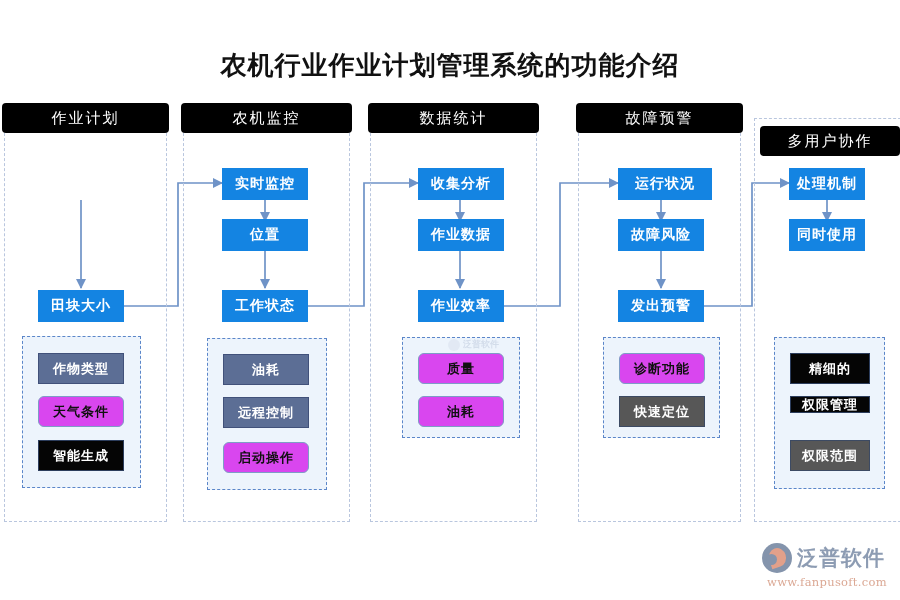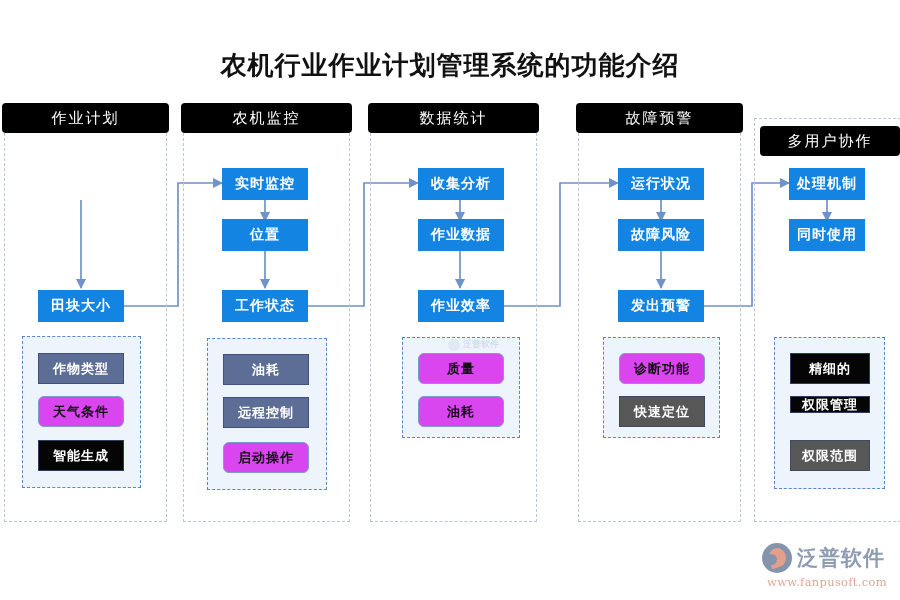--- a/index.html
+++ b/index.html
@@ -189,21 +189,21 @@
   <div class="node" style="left:418px;top:219px;width:86px;height:32px;">作业数据</div>
   <div class="node" style="left:418px;top:290px;width:86px;height:32px;">作业效率</div>
 
   <div class="subgroup" style="left:402px;top:337px;width:118px;height:101px;"></div>
   <div class="chip light" style="left:418px;top:353px;width:86px;height:31px;">质量</div>
   <div class="chip light" style="left:418px;top:396px;width:86px;height:31px;">油耗</div>
 
   <div class="colframe" style="left:578px;top:118px;width:163px;height:404px;"></div>
   <div class="colhead" style="left:576px;top:103px;width:167px;">故障预警</div>
 
-  <div class="node" style="left:618px;top:168px;width:86px;height:32px;">运行状况</div>
+  <div class="node" style="left:618px;top:168px;width:94px;height:32px;">运行状况</div>
   <div class="node" style="left:618px;top:219px;width:86px;height:32px;">故障风险</div>
   <div class="node" style="left:618px;top:290px;width:86px;height:32px;">发出预警</div>
 
   <div class="subgroup" style="left:603px;top:337px;width:117px;height:101px;"></div>
   <div class="chip light" style="left:619px;top:353px;width:86px;height:31px;">诊断功能</div>
   <div class="chip gray" style="left:619px;top:396px;width:86px;height:31px;">快速定位</div>
 
   <div class="colframe" style="left:754px;top:118px;width:162px;height:404px;"></div>
   <div class="colhead" style="left:760px;top:103px;width:140px;margin-top:23px;">多用户协作</div>
 

